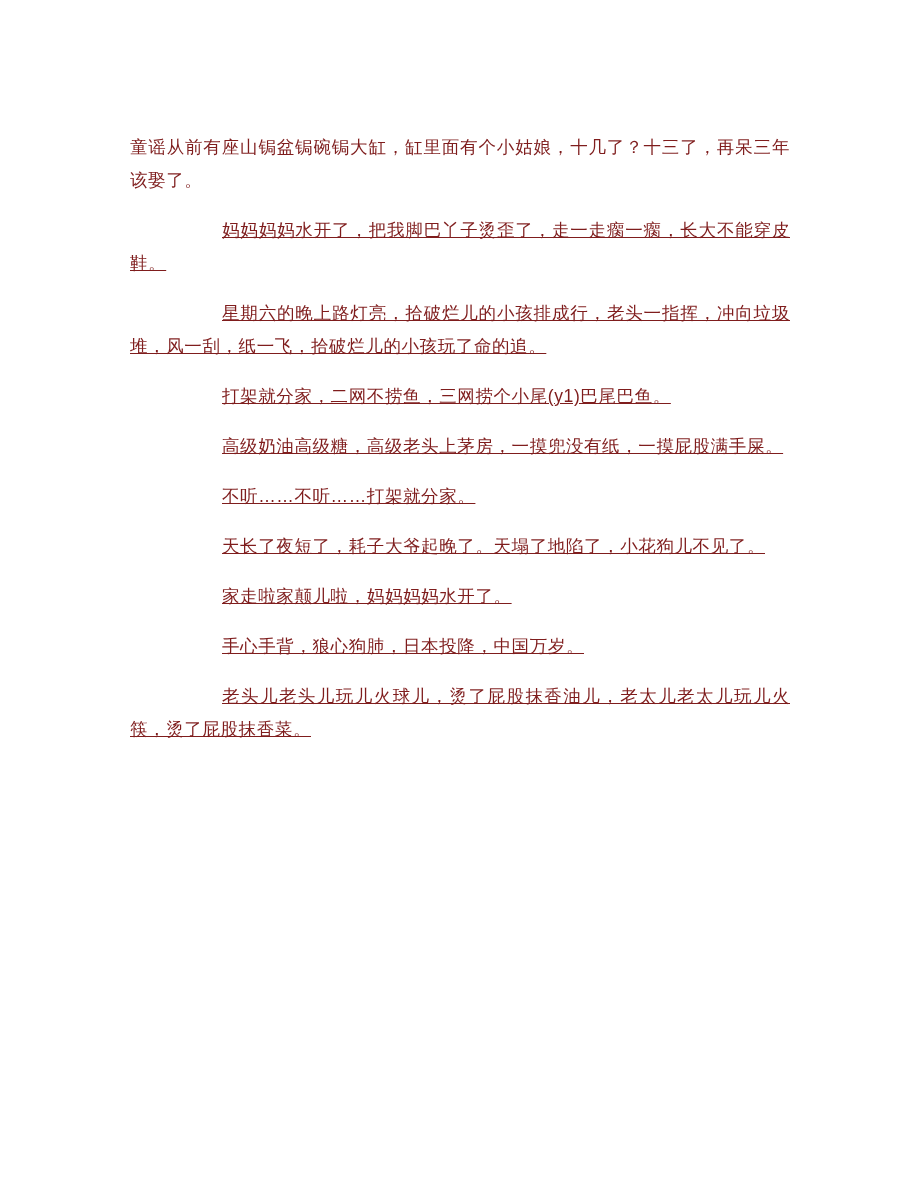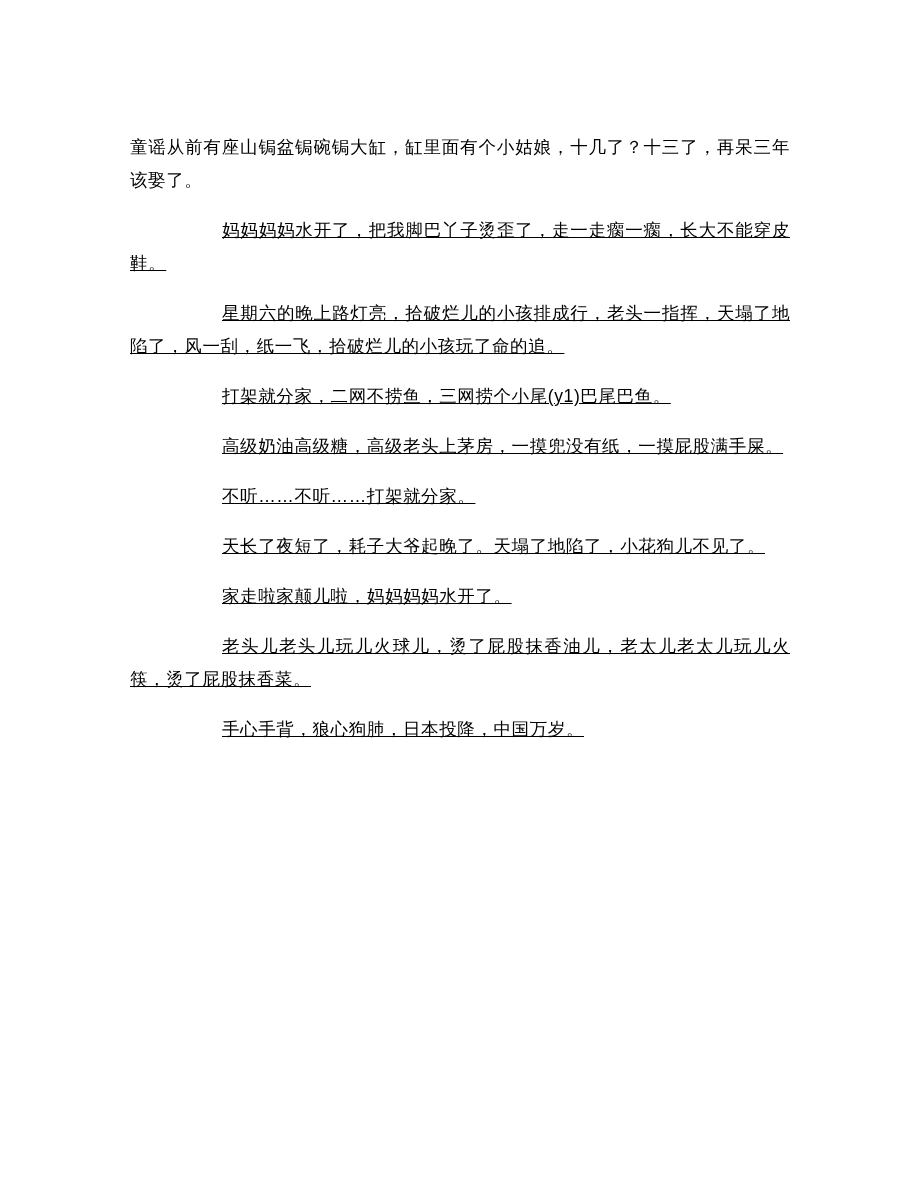--- a/index.html
+++ b/index.html
@@ -24,37 +24,37 @@
   .content {
     width: 660px;
   }
   .para {
     margin: 0 0 17px 0;
     font-size: 17.5px;
     line-height: 33px;
     letter-spacing: 0.6px;
     text-align: justify;
     text-justify: inter-ideograph;
-    color: #000000;
+    color: #7f1d1d;
     word-break: break-all;
   }
   .para.indent {
     text-indent: 92px;
     text-decoration: underline;
   }
 </style>
 </head>
 <body>
 
 <div class="page">
   <div class="content" id="paragraphs">
       <p class="para">童谣从前有座山锔盆锔碗锔大缸，缸里面有个小姑娘，十几了？十三了，再呆三年该娶了。</p>
       <p class="para indent">妈妈妈妈水开了，把我脚巴丫子烫歪了，走一走瘸一瘸，长大不能穿皮鞋。</p>
-      <p class="para indent">星期六的晚上路灯亮，拾破烂儿的小孩排成行，老头一指挥，天塌了地陷了，风一刮，纸一飞，拾破烂儿的小孩玩了命的追。</p>
+      <p class="para indent">星期六的晚上路灯亮，拾破烂儿的小孩排成行，老头一指挥，冲向垃圾堆，风一刮，纸一飞，拾破烂儿的小孩玩了命的追。</p>
       <p class="para indent">打架就分家，二网不捞鱼，三网捞个小尾(y1)巴尾巴鱼。</p>
       <p class="para indent">高级奶油高级糖，高级老头上茅房，一摸兜没有纸，一摸屁股满手屎。</p>
       <p class="para indent">不听……不听……打架就分家。</p>
       <p class="para indent">天长了夜短了，耗子大爷起晚了。天塌了地陷了，小花狗儿不见了。</p>
       <p class="para indent">家走啦家颠儿啦，妈妈妈妈水开了。</p>
+      <p class="para indent">手心手背，狼心狗肺，日本投降，中国万岁。</p>
       <p class="para indent">老头儿老头儿玩儿火球儿，烫了屁股抹香油儿，老太儿老太儿玩儿火筷，烫了屁股抹香菜。</p>
-      <p class="para indent">手心手背，狼心狗肺，日本投降，中国万岁。</p>
     </div>
 </div>
 
 </body></html>

